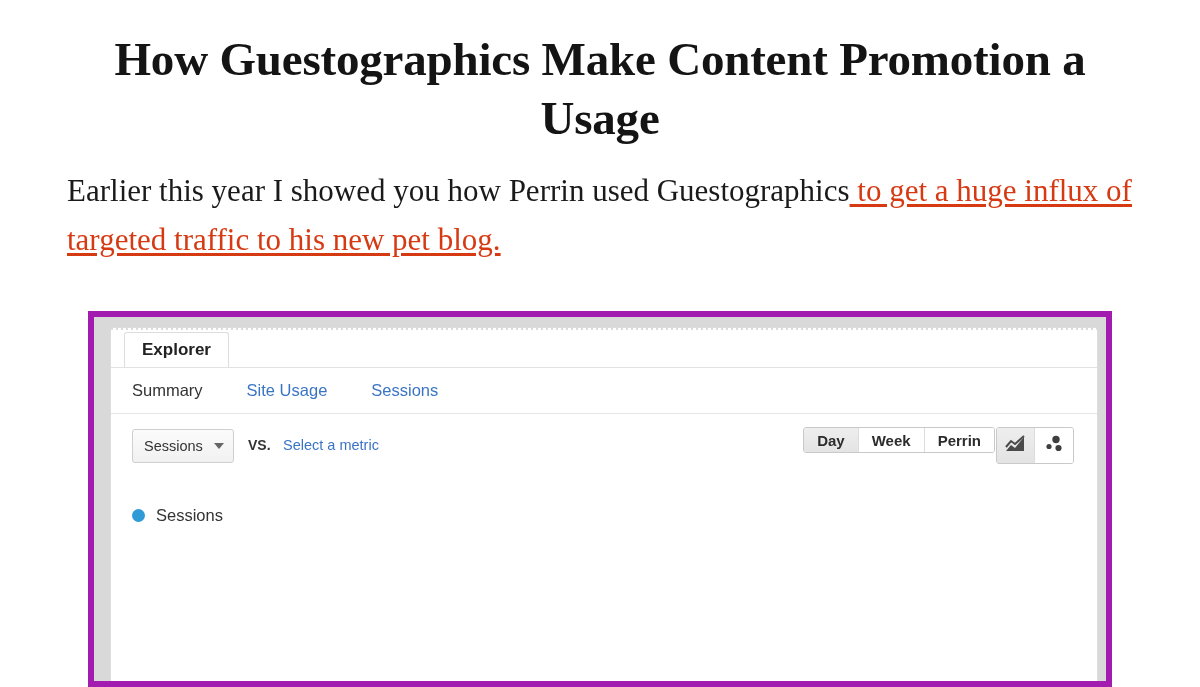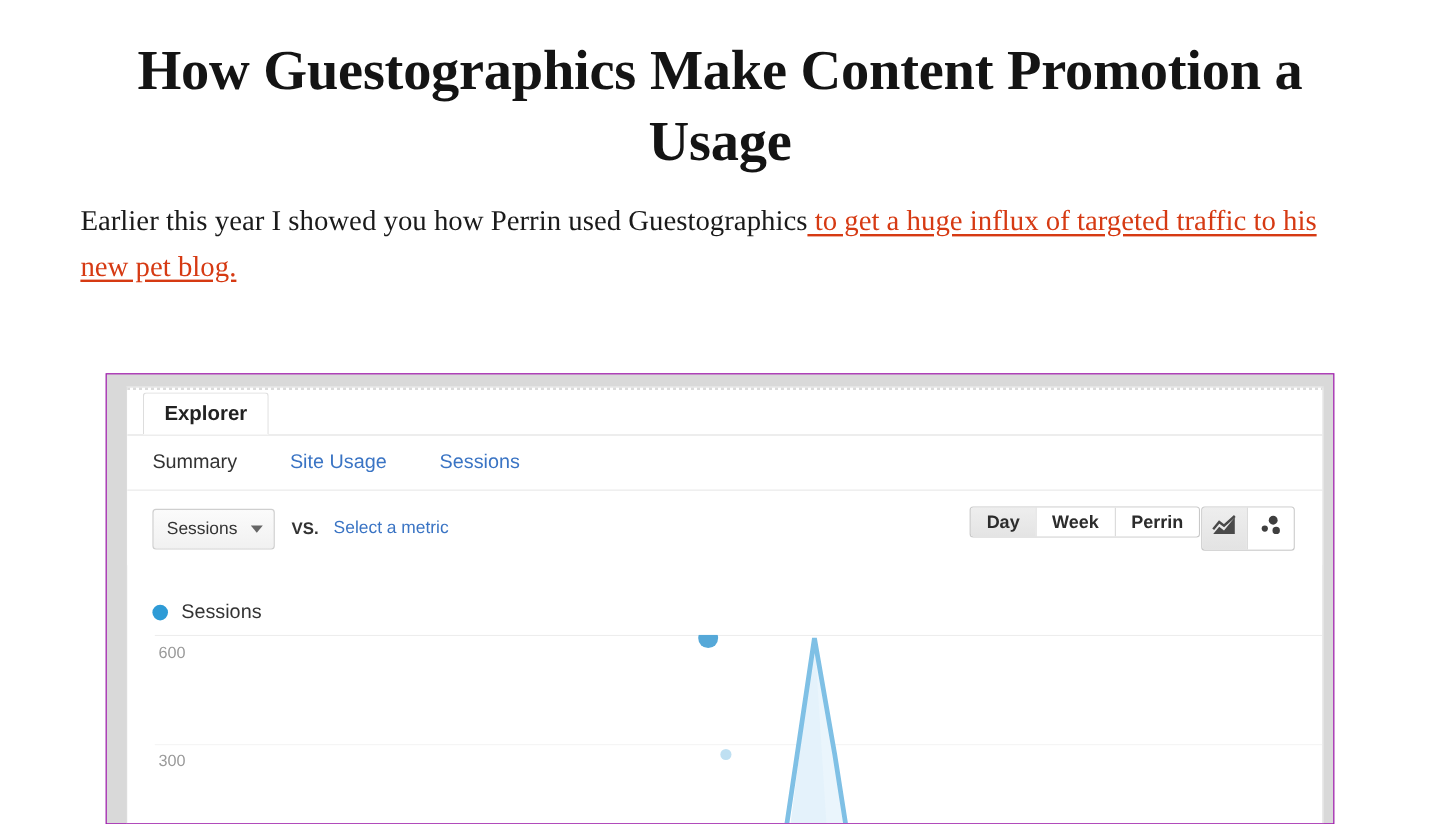--- a/index.html
+++ b/index.html
@@ -27,21 +27,21 @@
     font-weight: bold;
     font-size: 47px;
     line-height: 1.25;
     color: #141414;
     text-align: center;
     margin: 0 0 18px 0;
     letter-spacing: -0.2px;
   }
   .article-body {
     font-family: "Liberation Serif", serif;
-    font-size: 24px;
+    font-size: 31px;
     line-height: 1.6;
     color: #1a1a1a;
     margin: 0;
     padding: 0 2px;
     text-align: left;
   }
   .article-link {
     color: #d63a13;
     text-decoration: underline;
     text-decoration-color: #d63a13;
@@ -51,21 +51,21 @@
 
   
   .ga-frame {
     position: absolute;
     left: 88px;
     top: 311px;
     width: 1024px;
     height: 376px;
     background: #d9d9d9;
     box-sizing: border-box;
-    border: 1px solid #a21caf;
+    border: 6px solid #a21caf;
     overflow: hidden;
   }
   .ga-inner {
     position: absolute;
     left: 16px;
     top: 10px;
     right: 8px;
     bottom: 0;
     background: #ffffff;
     border: 1px solid #dcdcdc;
@@ -344,35 +344,15 @@
           </span>
         </div>
       </div>
     </div>
 
     <div class="ga-legend">
       <span class="legend-dot" style="background:#2e9bd6"></span>
       <span class="legend-label">Sessions</span>
     </div>
 
-    <div class="ga-chart">
-      <div class="gridline major" style="top:0px;"></div>
-      <div class="gridline minor" style="top:91px;"></div>
-
-      <span class="ytick" style="top:7px;">600</span>
-      <span class="ytick" style="top:97px;">300</span>
-
-      <svg class="chart-svg" viewBox="0 0 1000 170" preserveAspectRatio="none">
-
-        <path d="M 555 170 L 575 2 L 600 170 Z" fill="#e4f2fb"></path>
-        <path d="M 575 2 L 592 108 L 600 170 L 585 170 Z" fill="#eaf5fc"></path>
-
-        <polyline points="552,170 575,3 592,108 601,170" fill="none" stroke="#7fc0e5" stroke-width="4"></polyline>
-      </svg>
-
-      <svg class="chart-svg" viewBox="0 0 1024 170">
-        <circle cx="497" cy="3" r="9" fill="#55a8d8"></circle>
-        <circle cx="513" cy="108" r="5" fill="#bfe0f2"></circle>
-      </svg>
-    </div>
 
   </div>
 </div>
 
 </body></html>

